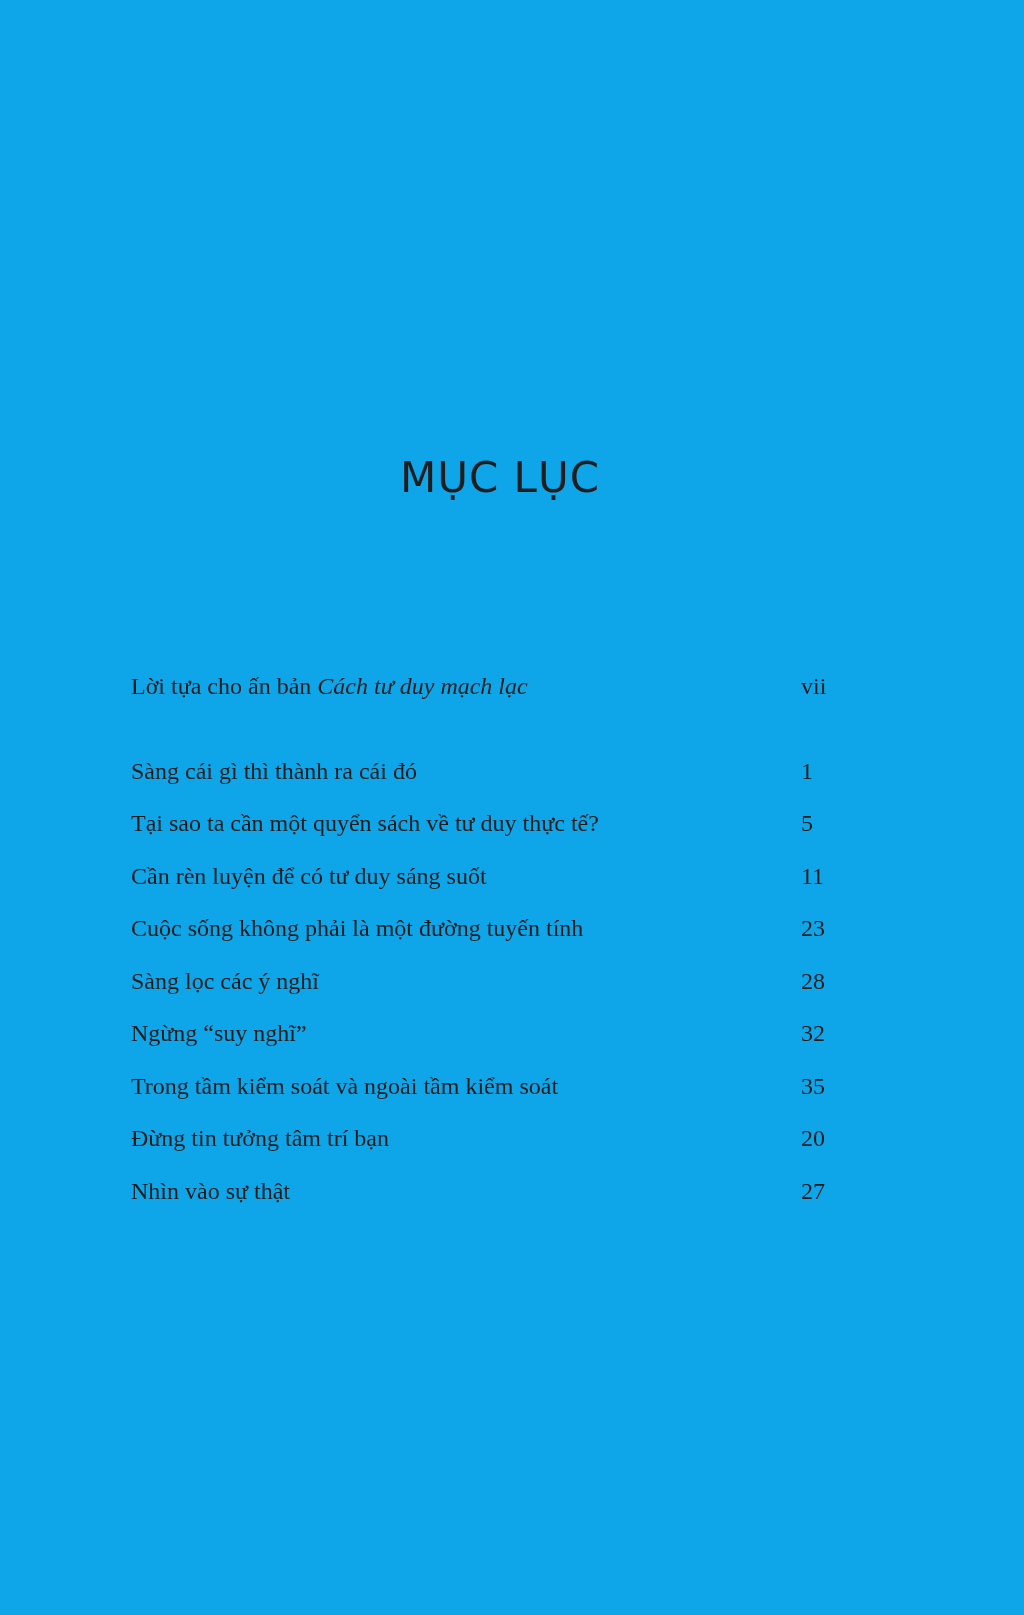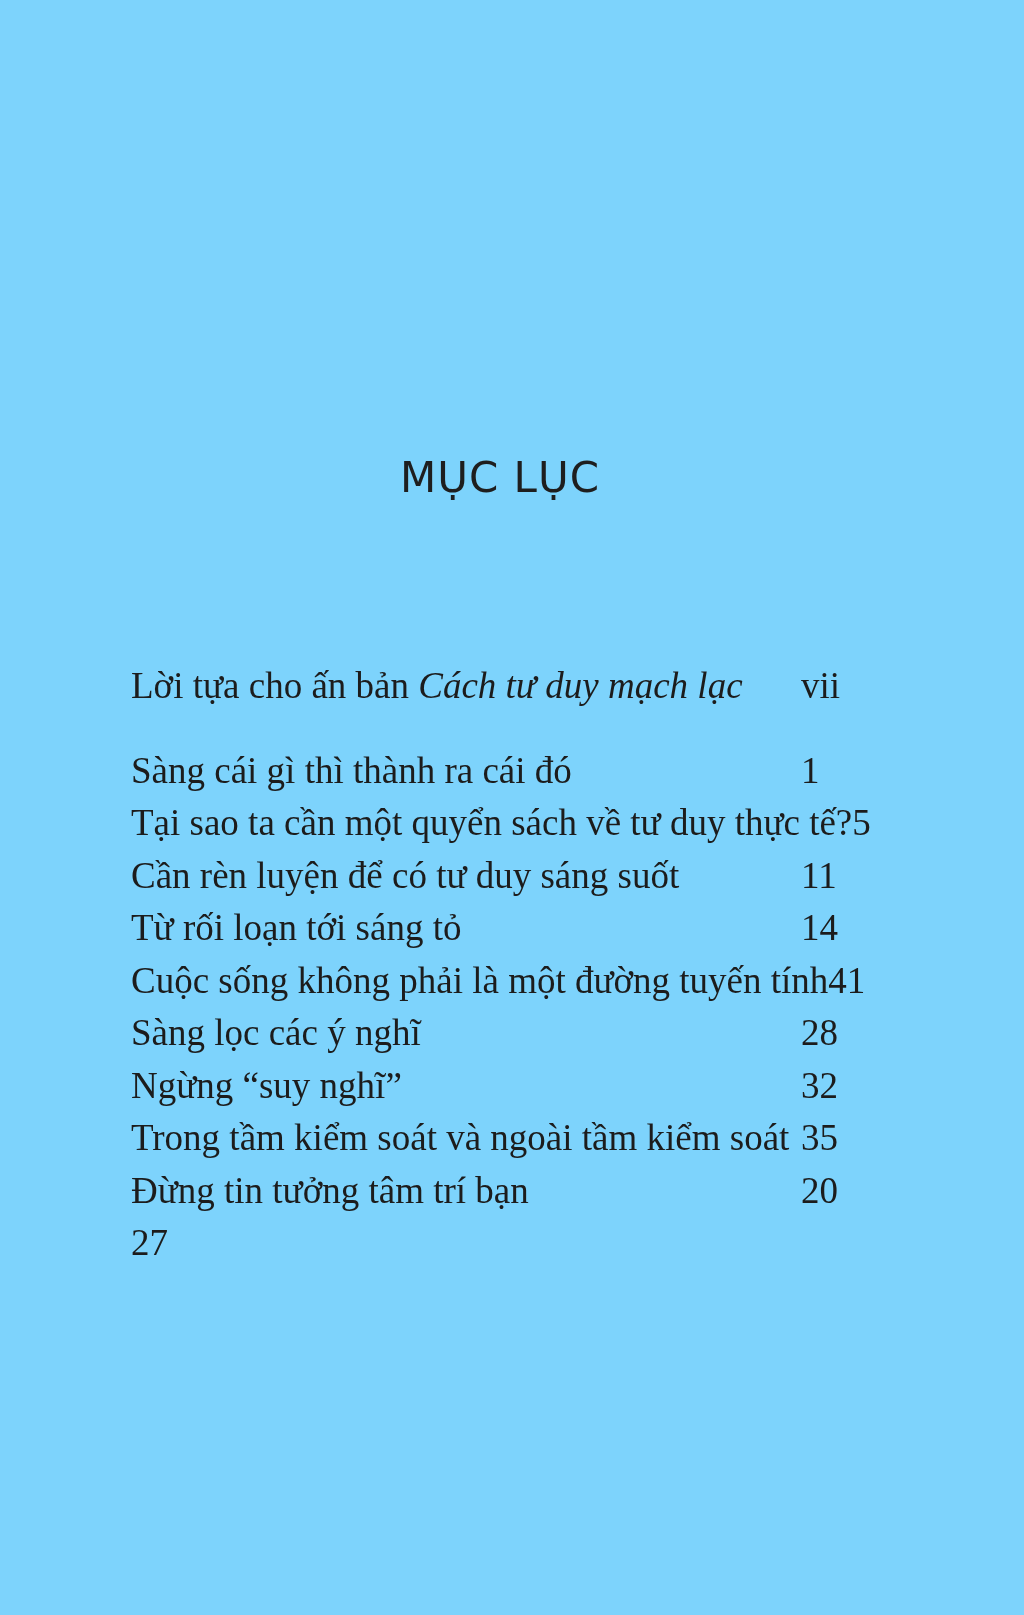--- a/index.html
+++ b/index.html
@@ -12,21 +12,21 @@
       height: 1615px;
       position: relative;
       overflow: hidden;
       color: #1c1c1c;
     }
     .page {
       position: absolute;
       left: 0; top: 0;
       width: 1024px;
       height: 1615px;
-      background: #7dd3fc;
+      background: #0ea5e9;
     }
     .title {
       position: absolute;
       left: 0;
       width: 1000px;
       top: 452px;
       text-align: center;
       font-family: "DejaVu Sans", sans-serif;
       font-size: 42px;
       font-weight: normal;
@@ -34,21 +34,21 @@
       color: #1e1e1e;
       margin: 0;
       line-height: 52px;
     }
     .toc {
       position: absolute;
       left: 131px;
       top: 660px;
       width: 730px;
       font-family: "Liberation Serif", "DejaVu Serif", serif;
-      font-size: 37px;
+      font-size: 24px;
       color: #1c1c1c;
       margin: 0;
       padding: 0;
       list-style: none;
     }
     .toc-row {
       display: flex;
       justify-content: space-between;
       align-items: baseline;
       height: 52.5px;
@@ -85,40 +85,37 @@
     </li>
     <li class="toc-row">
       <span class="toc-label">Tại sao ta cần một quyển sách về tư duy thực tế?</span>
       <span class="toc-page">5</span>
     </li>
     <li class="toc-row">
       <span class="toc-label">Cần rèn luyện để có tư duy sáng suốt</span>
       <span class="toc-page">11</span>
     </li>
     <li class="toc-row">
-      <span class="toc-label">Từ rối loạn tới sáng tỏ</span>
-      <span class="toc-page">14</span>
-    </li>
-    <li class="toc-row">
       <span class="toc-label">Cuộc sống không phải là một đường tuyến tính</span>
-      <span class="toc-page">41</span>
+      <span class="toc-page">23</span>
     </li>
     <li class="toc-row">
       <span class="toc-label">Sàng lọc các ý nghĩ</span>
       <span class="toc-page">28</span>
     </li>
     <li class="toc-row">
       <span class="toc-label">Ngừng “suy nghĩ”</span>
       <span class="toc-page">32</span>
     </li>
     <li class="toc-row">
       <span class="toc-label">Trong tầm kiểm soát và ngoài tầm kiểm soát</span>
       <span class="toc-page">35</span>
     </li>
     <li class="toc-row">
       <span class="toc-label">Đừng tin tưởng tâm trí bạn</span>
       <span class="toc-page">20</span>
     </li>
     <li class="toc-row">
+      <span class="toc-label">Nhìn vào sự thật</span>
       <span class="toc-page">27</span>
     </li>
   </ul>
 </div>
 
 </body></html>

